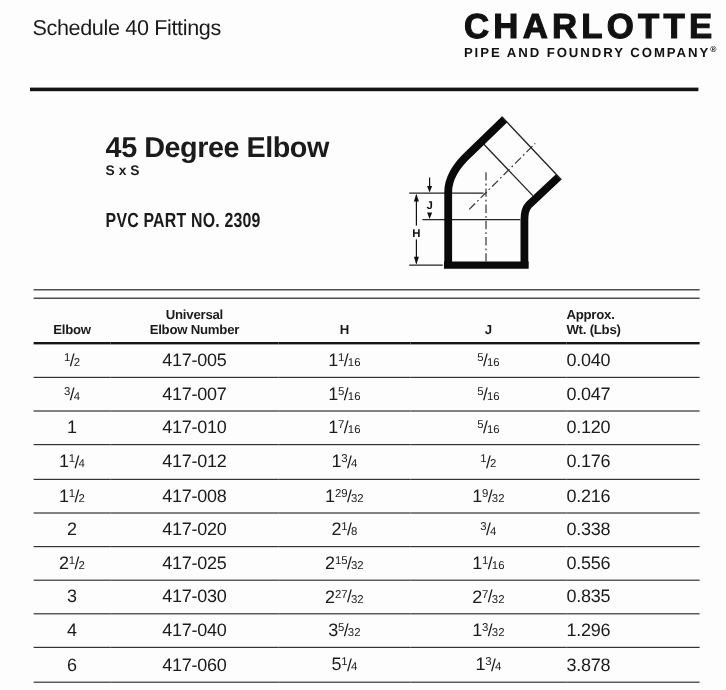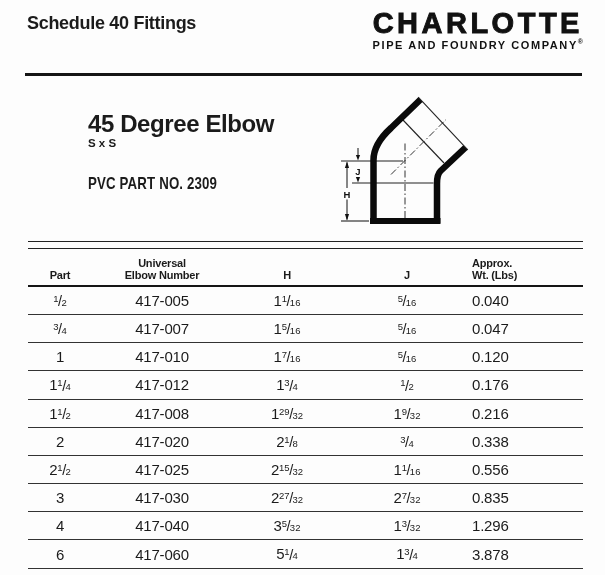--- a/index.html
+++ b/index.html
@@ -2,22 +2,22 @@
 <html><head>
 <meta charset="utf-8">
 <style>
   html,body{margin:0;padding:0;background:#e8e8e8;}
   .page{
     position:relative;width:605px;height:575px;background:#fdfdfd;
     font-family:"Liberation Sans","DejaVu Sans",sans-serif;color:#1b1b1b;
     overflow:hidden;margin:0 auto;
   }
   
-  .hdr-title{position:absolute;left:27px;top:13px;font-size:18px;font-weight:bold;letter-spacing:-0.3px;}
-  .logo{position:absolute;right:22px;top:8px;text-align:center;}
+  .hdr-title{position:absolute;left:27px;top:13px;font-size:18px;font-weight:normal;letter-spacing:-0.3px;}
+  .logo{position:absolute;right:8px;top:8px;text-align:right;}
   .logo-name{font-size:29px;font-weight:bold;letter-spacing:3.5px;line-height:30px;
     -webkit-text-stroke:0.9px #111;color:#111;}
   .logo-sub{font-size:11px;font-weight:bold;letter-spacing:1.6px;color:#111;margin-top:0px;white-space:nowrap;}
   .logo-sub sup{font-size:7px;letter-spacing:0;}
   .rule{position:absolute;left:25px;top:73px;width:557px;height:2.6px;background:#151515;}
   
   .p-title{position:absolute;left:88px;top:110px;font-size:24px;font-weight:bold;letter-spacing:-0.4px;}
   .p-conn{position:absolute;left:88px;top:137px;font-size:11.5px;font-weight:bold;}
   .p-part{position:absolute;left:88px;top:174px;font-size:17px;font-weight:bold;letter-spacing:0.2px;
     transform:scaleX(0.78);transform-origin:0 50%;white-space:nowrap;}
@@ -89,21 +89,21 @@
     <table>
       <colgroup>
         <col style="width:64px">
           <col style="width:140px">
           <col style="width:110px">
         <col style="width:130px">
           <col style="width:111px">
       </colgroup>
       <thead>
         <tr>
-          <td class="c">Part</td>
+          <td class="c">Elbow</td>
           <td class="c">
             <div>Universal</div>
             <div>Elbow Number</div>
           </td>
           <td class="c">H</td>
           <td class="c">J</td>
           <td class="r">
             <div>Approx.</div>
             <div>Wt. (Lbs)</div>
           </td>

